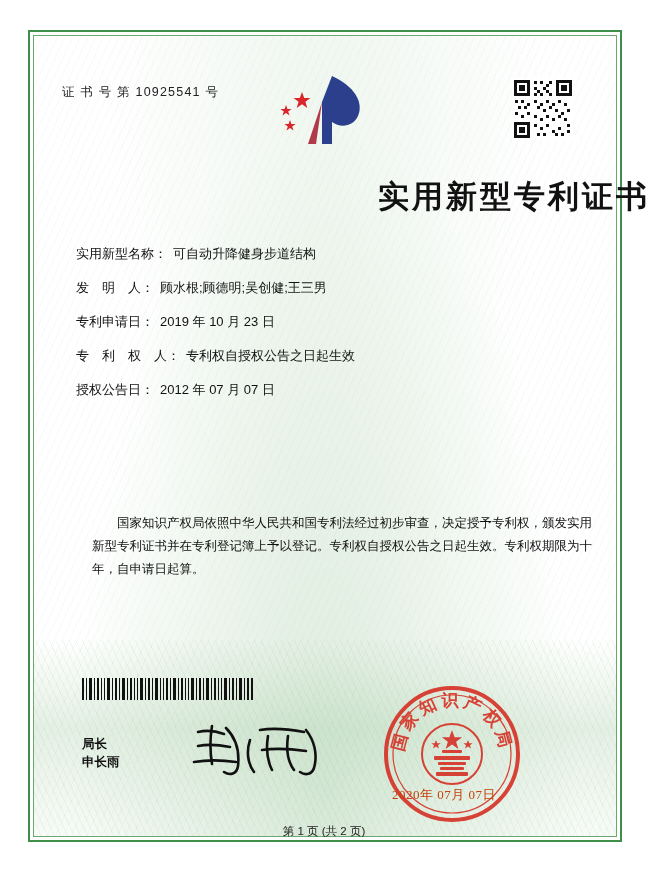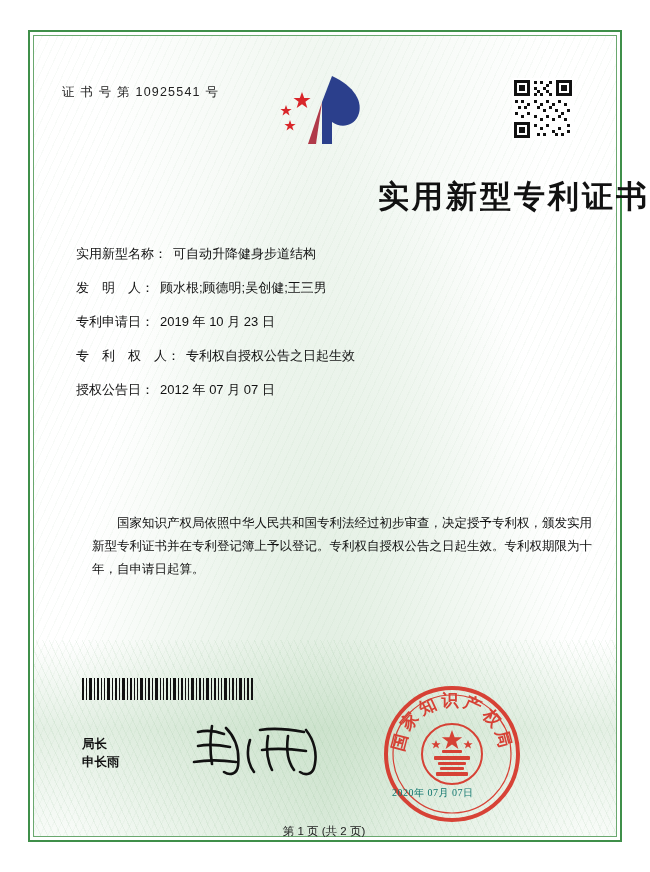--- a/index.html
+++ b/index.html
@@ -168,22 +168,22 @@
   
   .seal {
     position: absolute;
     left: 382px; top: 684px;
     width: 140px; height: 140px;
   }
 
   .seal-date {
     position: absolute;
     left: 392px; top: 786px;
-    font-size: 10px;
-    color: #0f766e;
+    font-size: 13px;
+    color: #c2410c;
     letter-spacing: 0.5px;
     font-family: "Liberation Serif", serif;
   }
 
   .page-no {
     position: absolute;
     left: 0; top: 824px;
     width: 648px;
     text-align: center;
     font-size: 11.5px;

